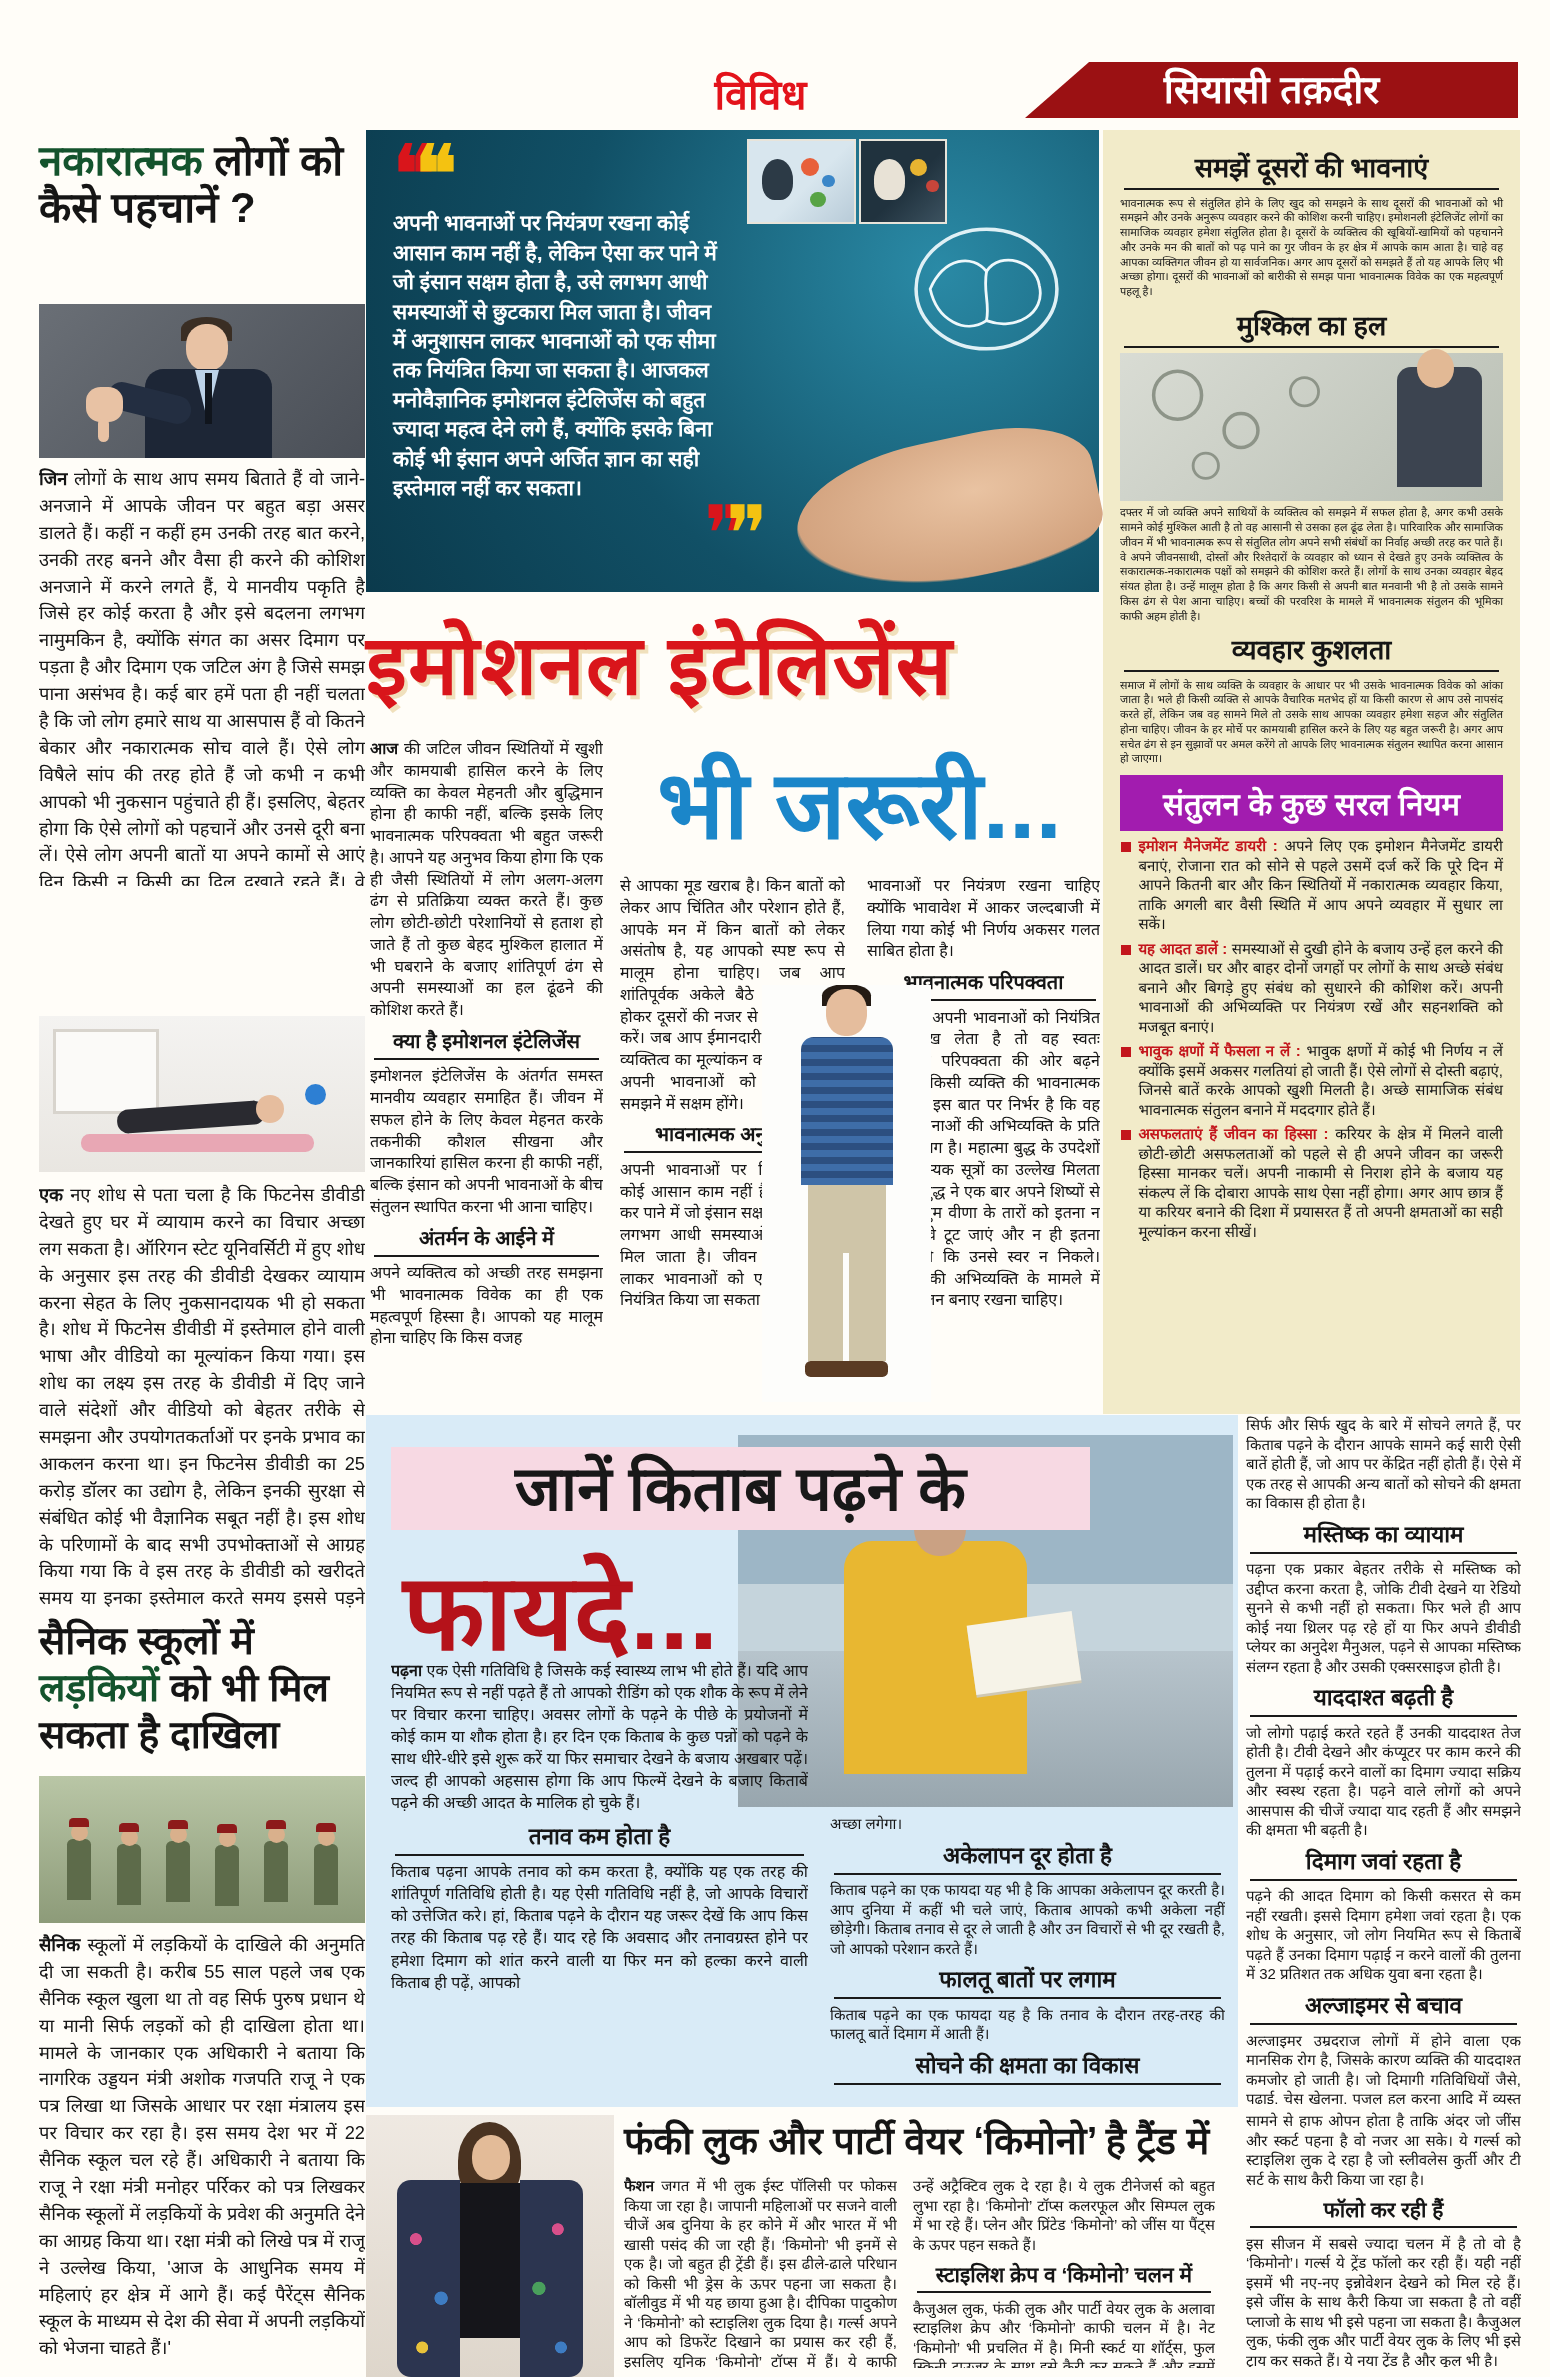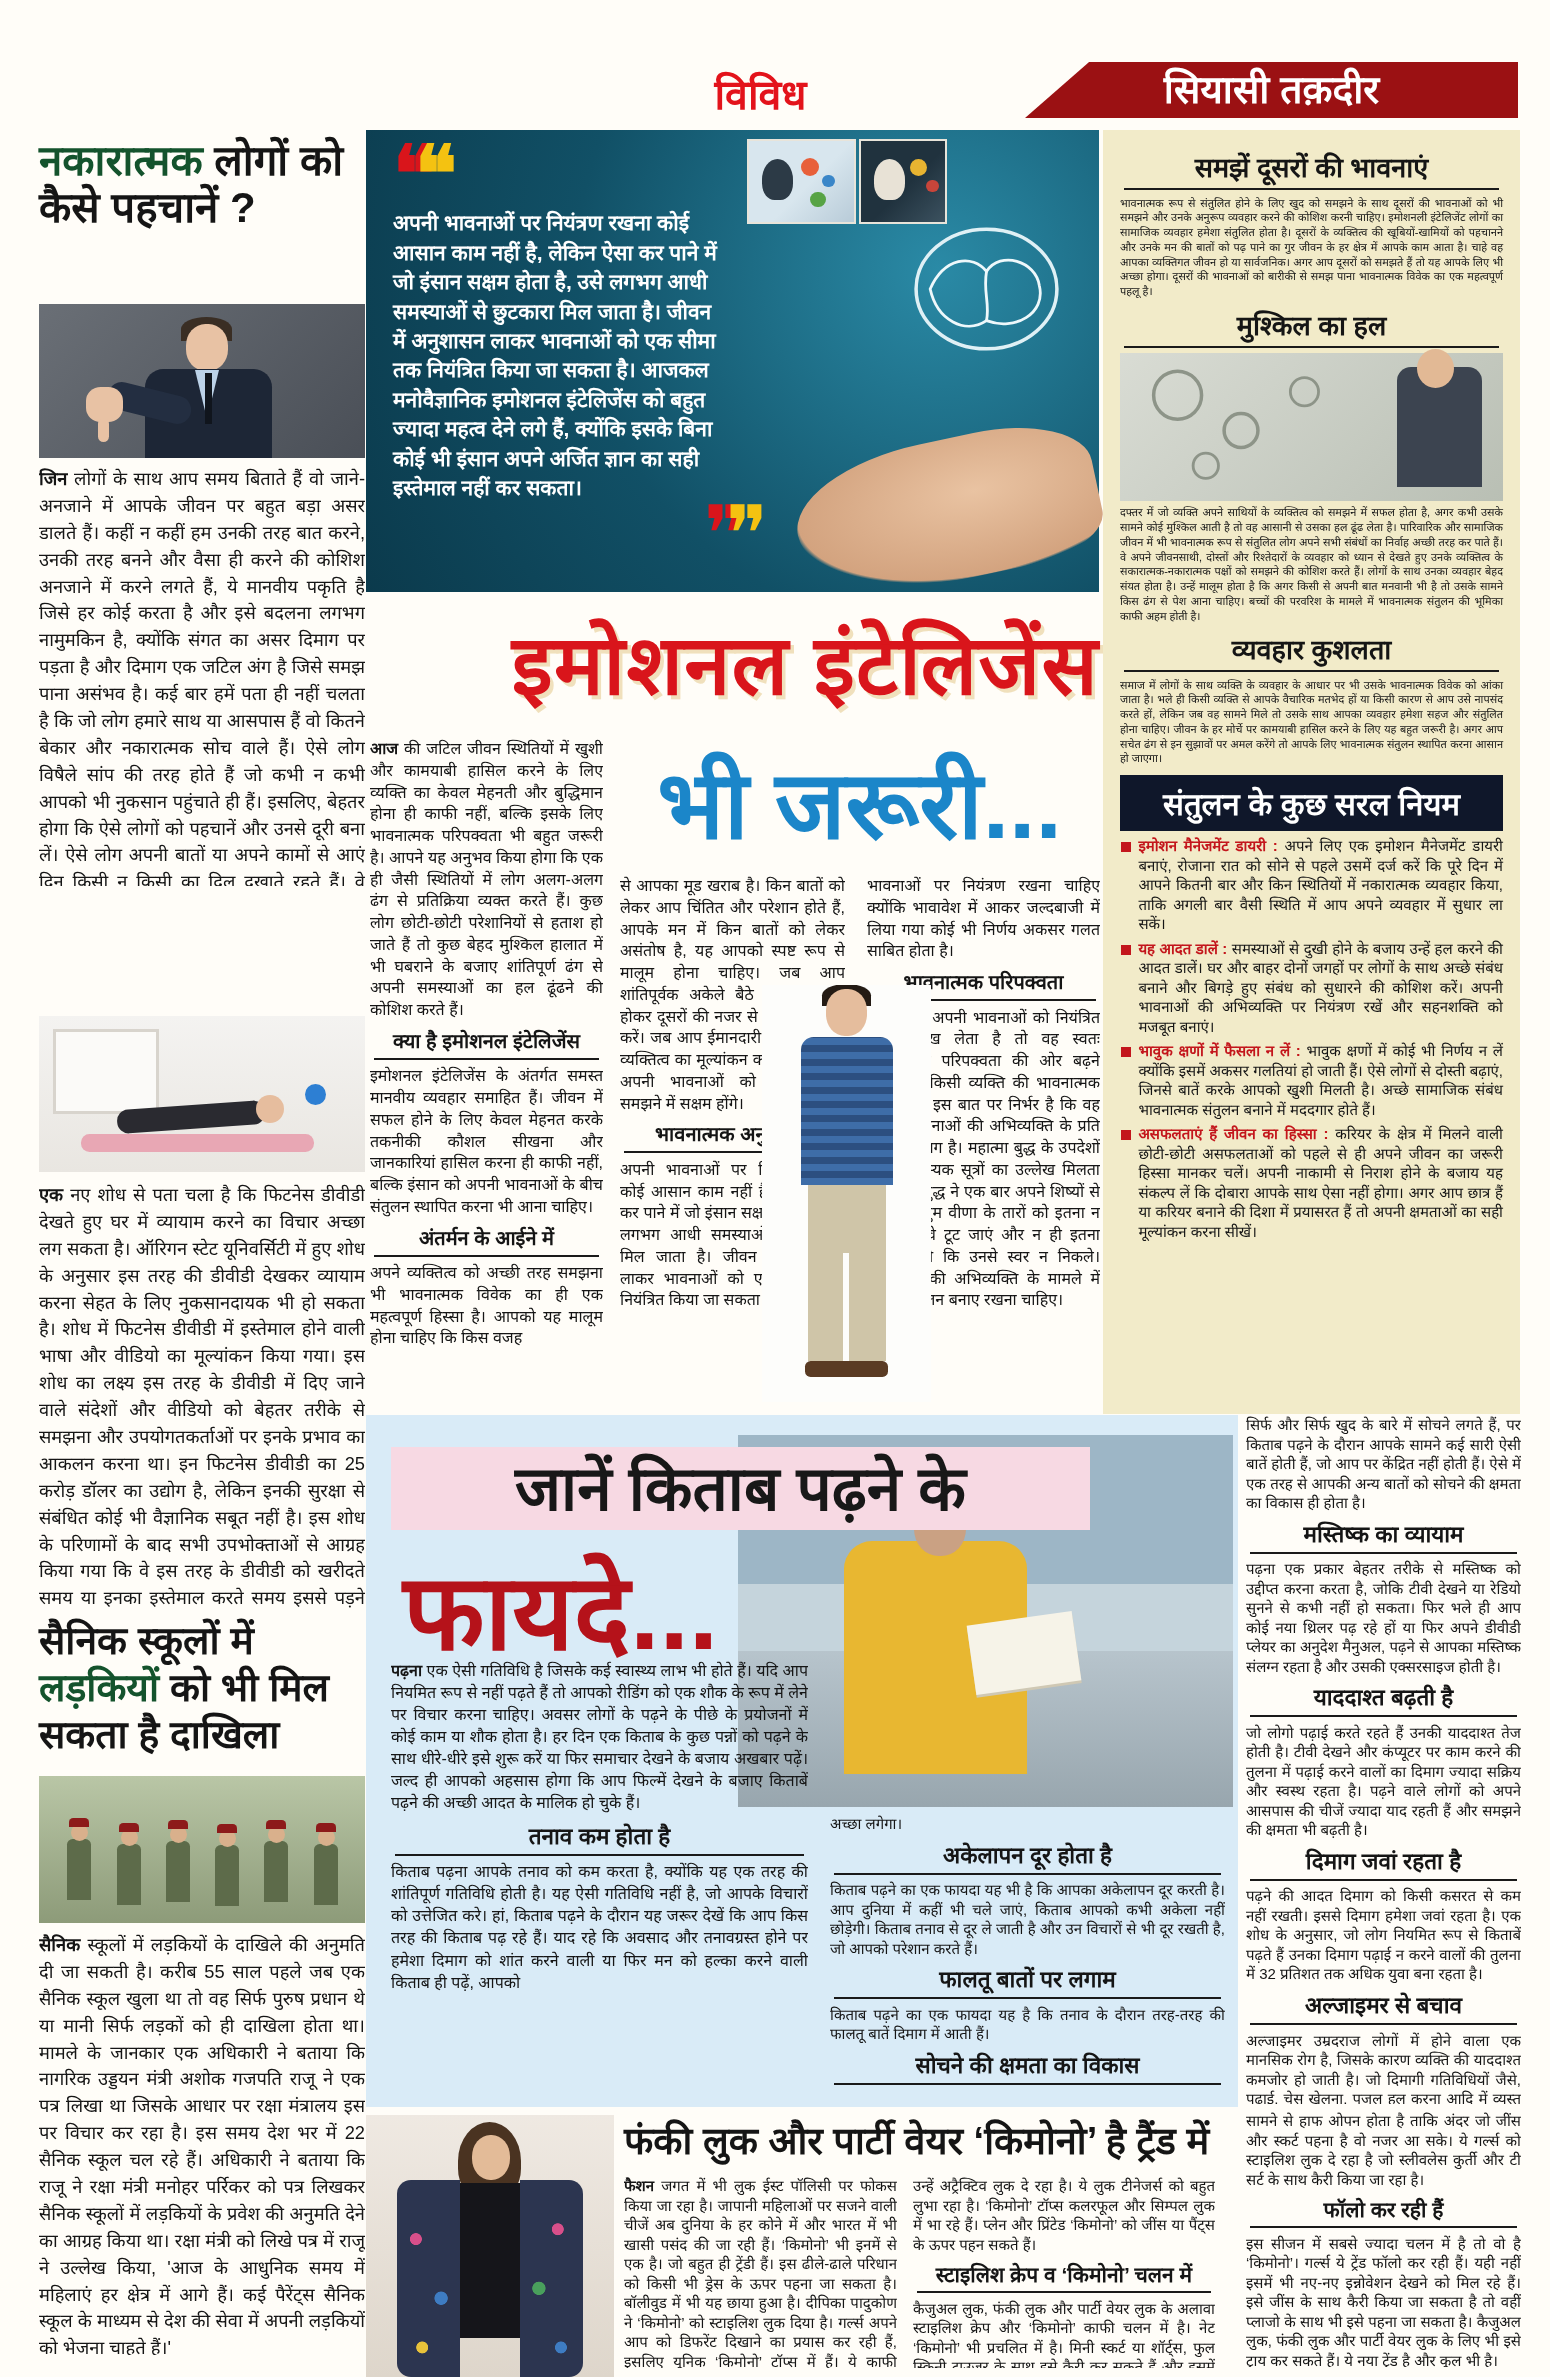--- a/index.html
+++ b/index.html
@@ -62,21 +62,21 @@
   .mini1{left:381px;top:8.5px;width:109px;height:85px;background:linear-gradient(135deg,#d8e6ee 55%,#b8cbd8);}
   .mini2{left:493px;top:8.5px;width:88px;height:85px;background:linear-gradient(135deg,#20323e 55%,#3c5260);}
   .mhead{position:absolute;left:12.7px;top:18.3px;width:31px;height:41px;border-radius:50% 50% 40% 40%;background:#2c3a46;}
   .mhead2{background:#e8e2d6;}
   .gear{position:absolute;border-radius:50%;}
   .brainsvg{position:absolute;left:536px;top:85px;}
   .hand{position:absolute;left:430px;top:310px;width:303px;height:141px;background:
         radial-gradient(ellipse at 60% 40%,#e9c3a2,#d3a37f 70%,transparent 72%);
         border-radius:50% 40% 30% 60%;transform:rotate(-12deg);}
   
-  .mainhead{left:366px;top:605px;width:733px;text-align:right;font-size:83px;font-weight:bold;
+  .mainhead{left:366px;top:605px;width:733px;text-align:left;font-size:83px;font-weight:bold;
             color:#d9151b;text-shadow:3.5px 3.5px 0 #f0e0bc;letter-spacing:1.4px;}
   .bluehead{left:620px;top:736px;width:479px;text-align:center;font-size:95px;font-weight:bold;color:#1b86c9;}
   .ccol{overflow:hidden;}
   .c1{left:370px;top:738px;width:233px;height:664px;}
   .c2{left:620px;top:875px;width:225px;height:527px;}
   .c3{left:867px;top:875px;width:233px;height:527px;}
   .csub{font-size:20px;}
   .cman{left:762px;top:985px;width:169px;height:417px;background:#fdfdfb;border-left:2.8px solid #fdfdfb;}
   .cman-head{position:absolute;left:62px;top:4.2px;width:41px;height:47px;border-radius:46%;background:#e5bd9d;}
   .cman-hair{position:absolute;left:58px;top:-1.4px;width:49px;height:22.5px;border-radius:50% 50% 0 0;background:#241b14;}
@@ -85,21 +85,21 @@
   .cman-pants{position:absolute;left:44px;top:200px;width:78px;height:176px;background:#cfc5a8;}
   .cman-split{position:absolute;left:79px;top:268px;width:5.6px;height:109px;background:#fdfdfb;}
   .cman-shoes{position:absolute;left:41px;top:376px;width:83px;height:15.5px;border-radius:5.6px;background:#5a3b23;}
   
   .rpanel{left:1103px;top:130px;width:417px;height:1284px;background:#f2ebc9;padding:11.3px 17px;overflow:hidden;}
   .rp-head{font-size:27px;}
   .rp-body{font-size:11px;line-height:1.34;}
   .rp-photo{position:relative;width:100%;height:148px;background:linear-gradient(135deg,#d9dcd4,#b9bfb4);margin:4.2px 0;}
   .think-man{position:absolute;right:21px;top:14px;width:85px;height:120px;border-radius:14px 14px 0 0;background:#3c4450;}
   .think-head{position:absolute;right:49px;top:-4.2px;width:37px;height:39px;border-radius:50%;background:#e2b995;}
-  .rules-banner{margin:8.5px 0 5.6px 0;background:#0f172a;color:#fff;text-align:center;
+  .rules-banner{margin:8.5px 0 5.6px 0;background:#a21caf;color:#fff;text-align:center;
                 font-size:31px;font-weight:bold;padding:7px 0;}
   .rule{display:flex;margin:5px 0;}
   .rule .sq{flex:0 0 10px;height:10px;background:#c3161c;margin:6.3px 7px 0 1.4px;}
   .rule p{margin:0;font-size:15px;line-height:1.3;}
   .rule .rl{color:#c3161c;font-weight:bold;}
   
   .reading{left:366px;top:1415px;width:872px;height:692px;background:#d9ebf7;}
   .read-photo{position:absolute;left:372px;top:20px;width:495px;height:372px;
       background:linear-gradient(180deg,#9db6c6 0 40%,#c5d4dc 40% 60%,#8aa4b4 60%);}
   .street{position:absolute;left:0;top:58%;width:100%;height:42%;background:linear-gradient(180deg,#b7c4cc,#98a6ae);}

